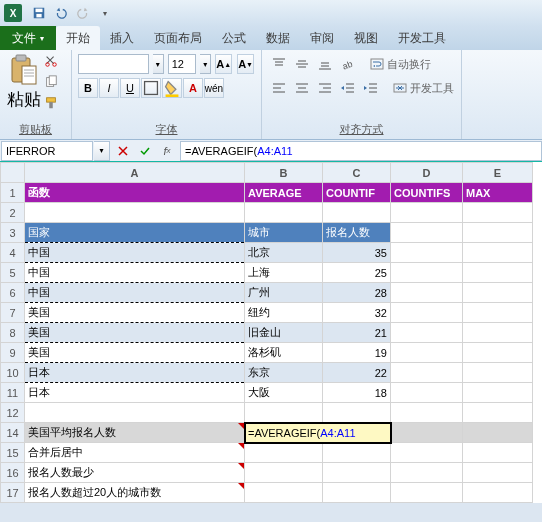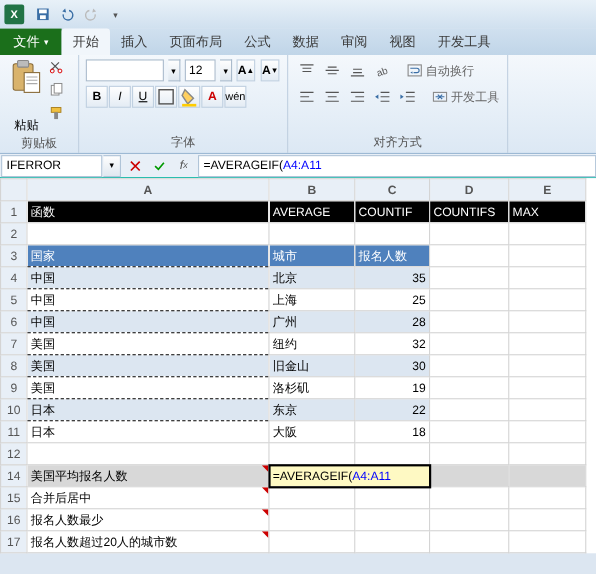--- a/index.html
+++ b/index.html
@@ -11,25 +11,25 @@
 .qat-btn svg { width: 14px; height: 14px; }
 
 .ribbon-tabs { height: 24px; display: flex; background: linear-gradient(#d0e0ef,#c0d5e8); }
 .tab-file { background: #1b6f1b; color: #fff; padding: 4px 12px; display: flex; align-items: center; }
 .tab-file .dd { margin-left: 4px; font-size: 8px; }
 .tab { padding: 4px 10px; color: #3b3b3b; cursor: pointer; display: flex; align-items: center; text-align: center; }
 .tab.active { background: #f1f6fb; border-radius: 3px 3px 0 0; }
 
 .ribbon { height: 90px; background: linear-gradient(#f4f8fc,#dce8f4); border-bottom: 1px solid #9db9d4; display: flex; }
 .group { border-right: 1px solid #c0d0e0; padding: 4px 6px 2px; display: flex; flex-direction: column; justify-content: space-between; }
-.group-label { text-align: center; font-size: 11px; color: #555; padding: 2px 0 0; }
+.group-label { text-align: center; font-size: 11px; color: #555; padding: 2px 0 0; text-decoration: underline; }
 .clipboard-g { width: 72px; }
 .paste-btn { display: flex; flex-direction: column; align-items: center; width: 36px; }
 .paste-btn svg { width: 28px; height: 32px; }
-.paste-btn .lbl { font-size: 11px; margin-top: 20px; }
+.paste-btn .lbl { font-size: 17px; margin-top: 2px; }
 .clip-side { display: flex; flex-direction: column; gap: 4px; margin-left: 2px; }
 .clip-row { display: flex; }
 .clip-side svg { width: 14px; height: 14px; }
 
 .font-g { width: 190px; }
 .font-row1 { display: flex; gap: 4px; align-items: center; }
 .font-name { width: 88px; height: 20px; border: 1px solid #abc; background: #fff; font-size: 11px; padding: 0 3px; display: flex; align-items: center; }
 .dd-arrow { width: 14px; height: 20px; border: 1px solid #abc; border-left: 0; background: linear-gradient(#fefefe,#e0e8f0); display: flex; align-items: center; justify-content: center; font-size: 8px; }
 .font-size { width: 34px; height: 20px; border: 1px solid #abc; background: #fff; font-size: 11px; padding: 0 3px; display: flex; align-items: center; }
 .fbtn { width: 20px; height: 20px; border: 1px solid #c0d0e0; background: linear-gradient(#fefefe,#e4ecf4); display: flex; align-items: center; justify-content: center; margin-right: 1px; font-size: 11px; }
@@ -56,21 +56,21 @@
 .grid td, .grid th { border: 1px solid #d4d4d4; height: 20px; font-size: 11px; padding: 0 3px; overflow: hidden; white-space: nowrap; }
 .rowhdr { width: 24px; background: #e8eff7; text-align: center; color: #555; }
 .colhdr { background: #e8eff7; text-align: center; color: #555; height: 20px; }
 .corner { background: #e8eff7; }
 .colA { width: 220px; }
 .colB { width: 78px; }
 .colC { width: 68px; }
 .colD { width: 72px; }
 .colE { width: 70px; }
 
-.hdr-black { background: #000000; color: #fff; font-weight: normal; }
+.hdr-black { background: #a21caf; color: #fff; font-weight: bold; }
 .hdr-blue { background: #4f81bd; color: #fff; }
 .band-light { background: #dce6f1; }
 .band-white { background: #fff; }
 .num { text-align: right; }
 .red-tri { position: relative; }
 .red-tri::after { content: ""; position: absolute; right: 0; top: 0; width: 0; height: 0; border-top: 6px solid #cc0000; border-left: 6px solid transparent; }
 .dash-top { border-top: 1px dashed #888 !important; }
 .active-cell { outline: 2px solid #000; outline-offset: -1px; background: #fef9c3; position: relative; }
 .marching { border: 1px dashed #000 !important; }
 </style>
@@ -369,21 +369,21 @@
   <td class="band-white marching">美国</td>
   <td class="band-white dash-top">纽约</td>
   <td class="band-white num dash-top">32</td>
   <td></td>
           <td></td>
         </tr>
         <tr>
           <td class="rowhdr">8</td>
   <td class="band-light marching">美国</td>
   <td class="band-light dash-top">旧金山</td>
-  <td class="band-light num dash-top">30</td>
+  <td class="band-light num dash-top">21</td>
   <td></td>
           <td></td>
         </tr>
         <tr>
           <td class="rowhdr">9</td>
   <td class="band-white marching">美国</td>
   <td class="band-white dash-top">洛杉矶</td>
   <td class="band-white num dash-top">19</td>
   <td></td>
           <td></td>

